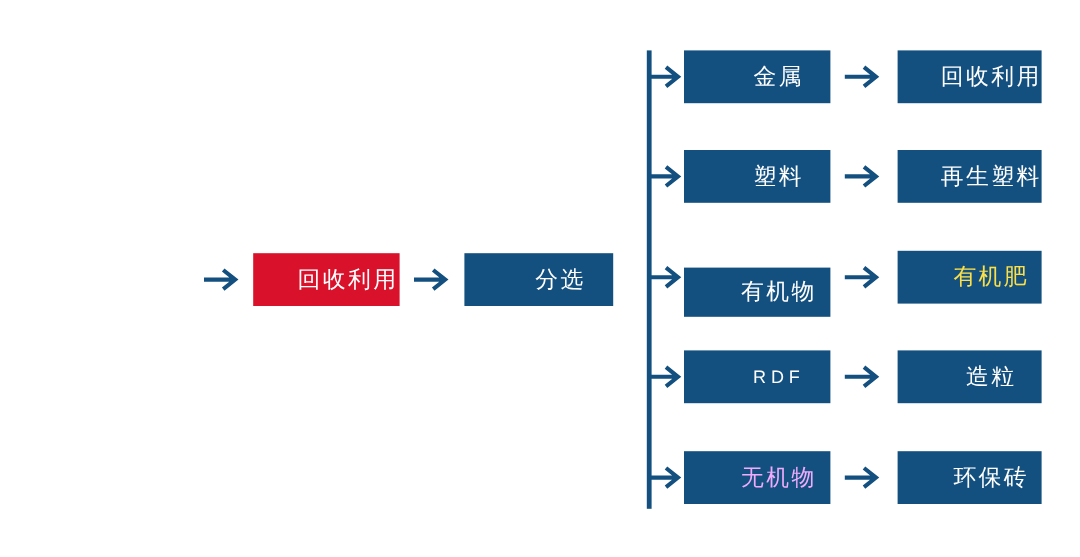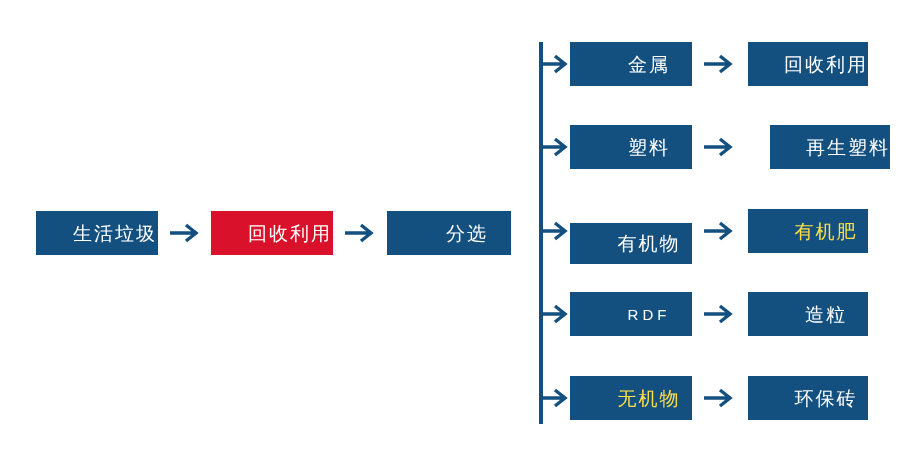--- a/index.html
+++ b/index.html
@@ -57,21 +57,20 @@
   .trunk {
     position: absolute;
     background: #13507F;
   }
 </style>
 </head>
 <body>
 
 <div id="canvas" style="background: rgb(255, 255, 255);">
 
-  <div class="node blue" style="left: 36px; top: 211px; width: 122px; height: 44px; background: rgb(19, 80, 127); color: rgb(255, 255, 255);">生活垃圾</div>
 
   <div class="arrow" style="left:166px; top:219px; width:40px; height:28px;">
     <svg width="34" height="22" viewBox="0 0 34 22" aria-hidden="true">
       <path d="M1 11 H25 M17 3 L27 11 L17 19" fill="none" stroke="#13507F" stroke-width="3.4" stroke-linecap="butt" stroke-linejoin="miter"></path>
     </svg>
   </div>
 
   <div class="node red" style="left: 211px; top: 211px; width: 122px; height: 44px; background: rgb(217, 17, 42); color: rgb(255, 255, 255);">回收利用</div>
 
   <div class="arrow" style="left:341px; top:219px; width:40px; height:28px;">
@@ -101,21 +100,21 @@
     <svg width="32" height="22" viewBox="0 0 32 22" aria-hidden="true">
       <path d="M0 11 H23 M15 3 L25 11 L15 19" fill="none" stroke="#13507F" stroke-width="3.4" stroke-linecap="butt" stroke-linejoin="miter"></path>
     </svg>
   </div>
   <div class="node blue" style="left: 570px; top: 125px; width: 122px; height: 44px; background: rgb(19, 80, 127); color: rgb(255, 255, 255);">塑料</div>
   <div class="arrow" style="left:700px; top:133px; width:40px; height:28px;">
     <svg width="34" height="22" viewBox="0 0 34 22" aria-hidden="true">
       <path d="M1 11 H25 M17 3 L27 11 L17 19" fill="none" stroke="#13507F" stroke-width="3.4" stroke-linecap="butt" stroke-linejoin="miter"></path>
     </svg>
   </div>
-  <div class="node blue" style="left: 748px; top: 125px; width: 120px; height: 44px; background: rgb(19, 80, 127); color: rgb(255, 255, 255); margin-left: 22px;">再生塑料</div>
+  <div class="node blue" style="left: 748px; top: 125px; width: 120px; height: 44px; background: rgb(19, 80, 127); color: rgb(255, 255, 255);">再生塑料</div>
 
   <div class="arrow" style="left:539px; top:217px; width:34px; height:28px;">
     <svg width="32" height="22" viewBox="0 0 32 22" aria-hidden="true">
       <path d="M0 11 H23 M15 3 L25 11 L15 19" fill="none" stroke="#13507F" stroke-width="3.4" stroke-linecap="butt" stroke-linejoin="miter"></path>
     </svg>
   </div>
   <div class="node blue" style="left: 570px; top: 223px; width: 122px; height: 41px; background: rgb(19, 80, 127); color: rgb(255, 255, 255);">有机物</div>
   <div class="arrow" style="left:700px; top:217px; width:40px; height:28px;">
     <svg width="34" height="22" viewBox="0 0 34 22" aria-hidden="true">
       <path d="M1 11 H25 M17 3 L27 11 L17 19" fill="none" stroke="#13507F" stroke-width="3.4" stroke-linecap="butt" stroke-linejoin="miter"></path>
@@ -134,21 +133,21 @@
       <path d="M1 11 H25 M17 3 L27 11 L17 19" fill="none" stroke="#13507F" stroke-width="3.4" stroke-linecap="butt" stroke-linejoin="miter"></path>
     </svg>
   </div>
   <div class="node blue" style="left: 748px; top: 292px; width: 120px; height: 44px; background: rgb(19, 80, 127); color: rgb(255, 255, 255);">造粒</div>
 
   <div class="arrow" style="left:539px; top:384px; width:34px; height:28px;">
     <svg width="32" height="22" viewBox="0 0 32 22" aria-hidden="true">
       <path d="M0 11 H23 M15 3 L25 11 L15 19" fill="none" stroke="#13507F" stroke-width="3.4" stroke-linecap="butt" stroke-linejoin="miter"></path>
     </svg>
   </div>
-  <div class="node blue" style="left: 570px; top: 376px; width: 122px; height: 44px; background: rgb(19, 80, 127); color: #fde047;">无机物</div>
+  <div class="node blue" style="left: 570px; top: 376px; width: 122px; height: 44px; background: rgb(19, 80, 127); color: #f0abfc;">无机物</div>
   <div class="arrow" style="left:700px; top:384px; width:40px; height:28px;">
     <svg width="34" height="22" viewBox="0 0 34 22" aria-hidden="true">
       <path d="M1 11 H25 M17 3 L27 11 L17 19" fill="none" stroke="#13507F" stroke-width="3.4" stroke-linecap="butt" stroke-linejoin="miter"></path>
     </svg>
   </div>
   <div class="node blue" style="left: 748px; top: 376px; width: 120px; height: 44px; background: rgb(19, 80, 127); color: rgb(255, 255, 255); text-align: center;">环保砖</div>
 
 </div>
 
 </body></html>

